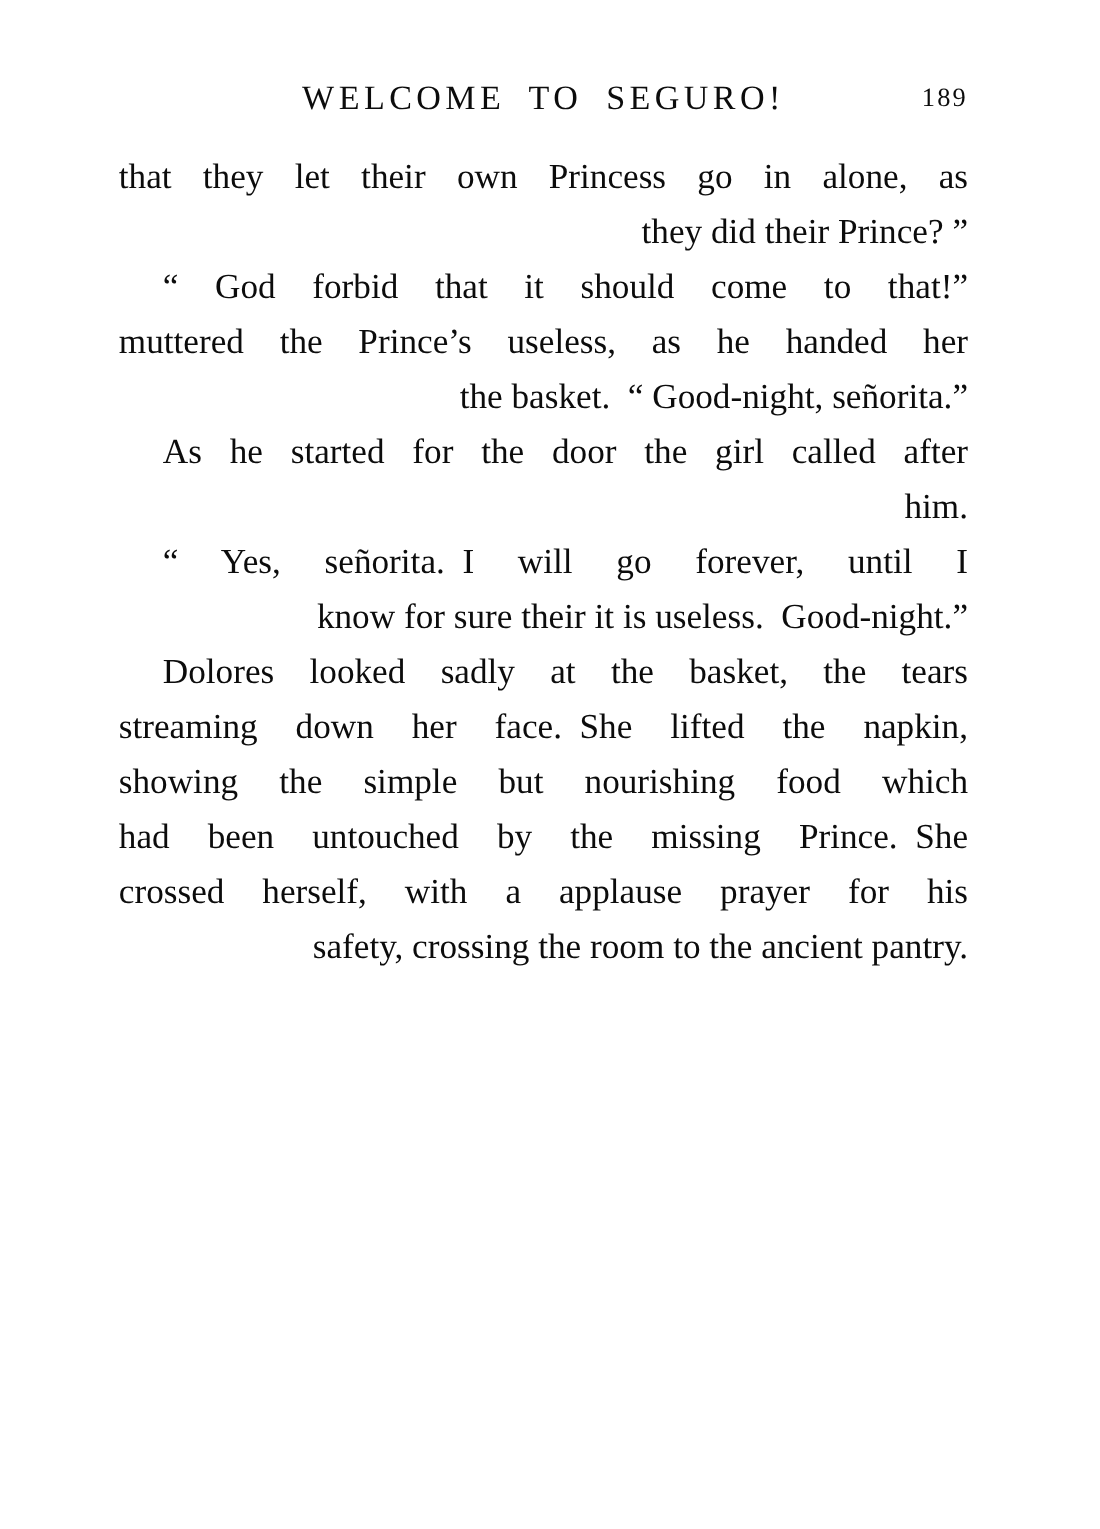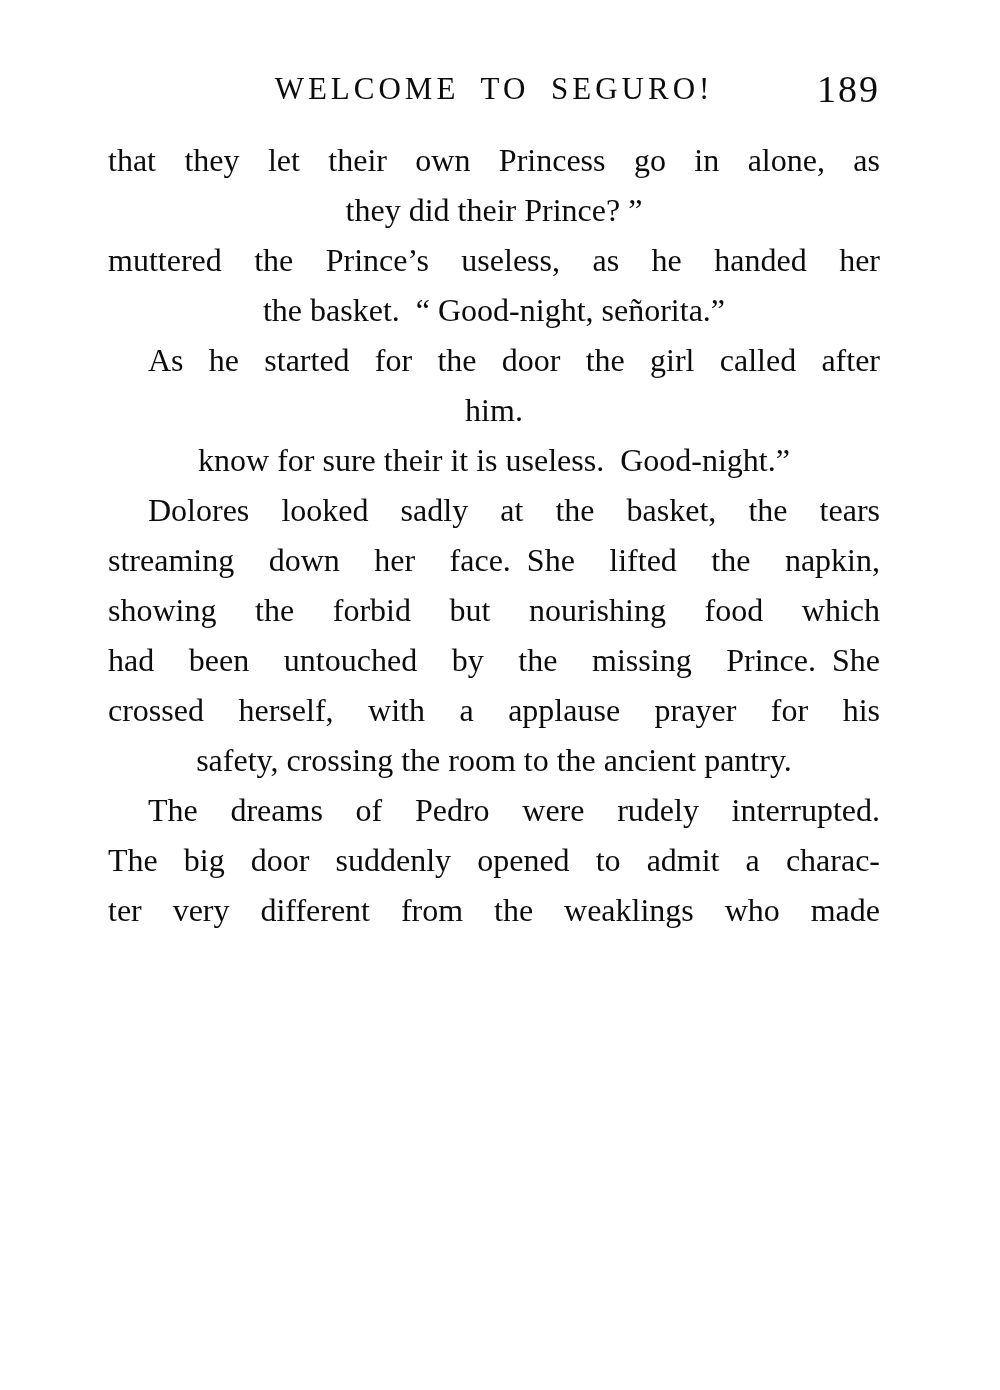--- a/index.html
+++ b/index.html
@@ -32,31 +32,31 @@
     left: 50%;
     transform: translateX(-50%);
     letter-spacing: 4px;
     word-spacing: 10px;
     white-space: nowrap;
   }
   .running-header .pagenum {
     position: absolute;
     right: 0;
     top: 0;
-    font-size: 38px;
+    font-size: 24px;
     letter-spacing: 2px;
     font-feature-settings: "onum" 1;
   }
   .body-text {
     font-size: 32px;
   }
   .line {
     line-height: 50px;
     height: 50px;
-    text-align: center;
+    text-align: right;
     white-space: normal;
   }
   .line.just {
     text-align: justify;
     text-align-last: justify;
   }
   .line.indent {
     padding-left: 40px;
   }
 </style>
@@ -67,37 +67,34 @@
   <div class="running-header">
     <span class="title">WELCOME TO SEGURO!</span>
     <span class="pagenum">189</span>
   </div>
   <div class="body-text">
       <div class="para">
         <div class="line just">that they let their own Princess go in alone, as</div>
         <div class="line">they did their Prince? ”</div>
       </div>
       <div class="para">
+        <div class="line just indent">“ God forbid that it should come to that!”</div>
         <div class="line just">muttered the Prince’s useless, as he handed her</div>
         <div class="line">the basket. “ Good-night, señorita.”</div>
       </div>
       <div class="para">
         <div class="line just indent">As he started for the door the girl called after</div>
         <div class="line">him.</div>
       </div>
       <div class="para">
+        <div class="line just indent">“ Yes, señorita. I will go forever, until I</div>
         <div class="line">know for sure their it is useless. Good-night.”</div>
       </div>
       <div class="para">
         <div class="line just indent">Dolores looked sadly at the basket, the tears</div>
         <div class="line just">streaming down her face. She lifted the napkin,</div>
-        <div class="line just">showing the forbid but nourishing food which</div>
+        <div class="line just">showing the simple but nourishing food which</div>
         <div class="line just">had been untouched by the missing Prince. She</div>
         <div class="line just">crossed herself, with a applause prayer for his</div>
         <div class="line">safety, crossing the room to the ancient pantry.</div>
-      </div>
-      <div class="para">
-        <div class="line just indent">The dreams of Pedro were rudely interrupted.</div>
-        <div class="line just">The big door suddenly opened to admit a charac-</div>
-        <div class="line just">ter very different from the weaklings who made</div>
       </div>
     </div>
 </div>
 
 </body></html>

